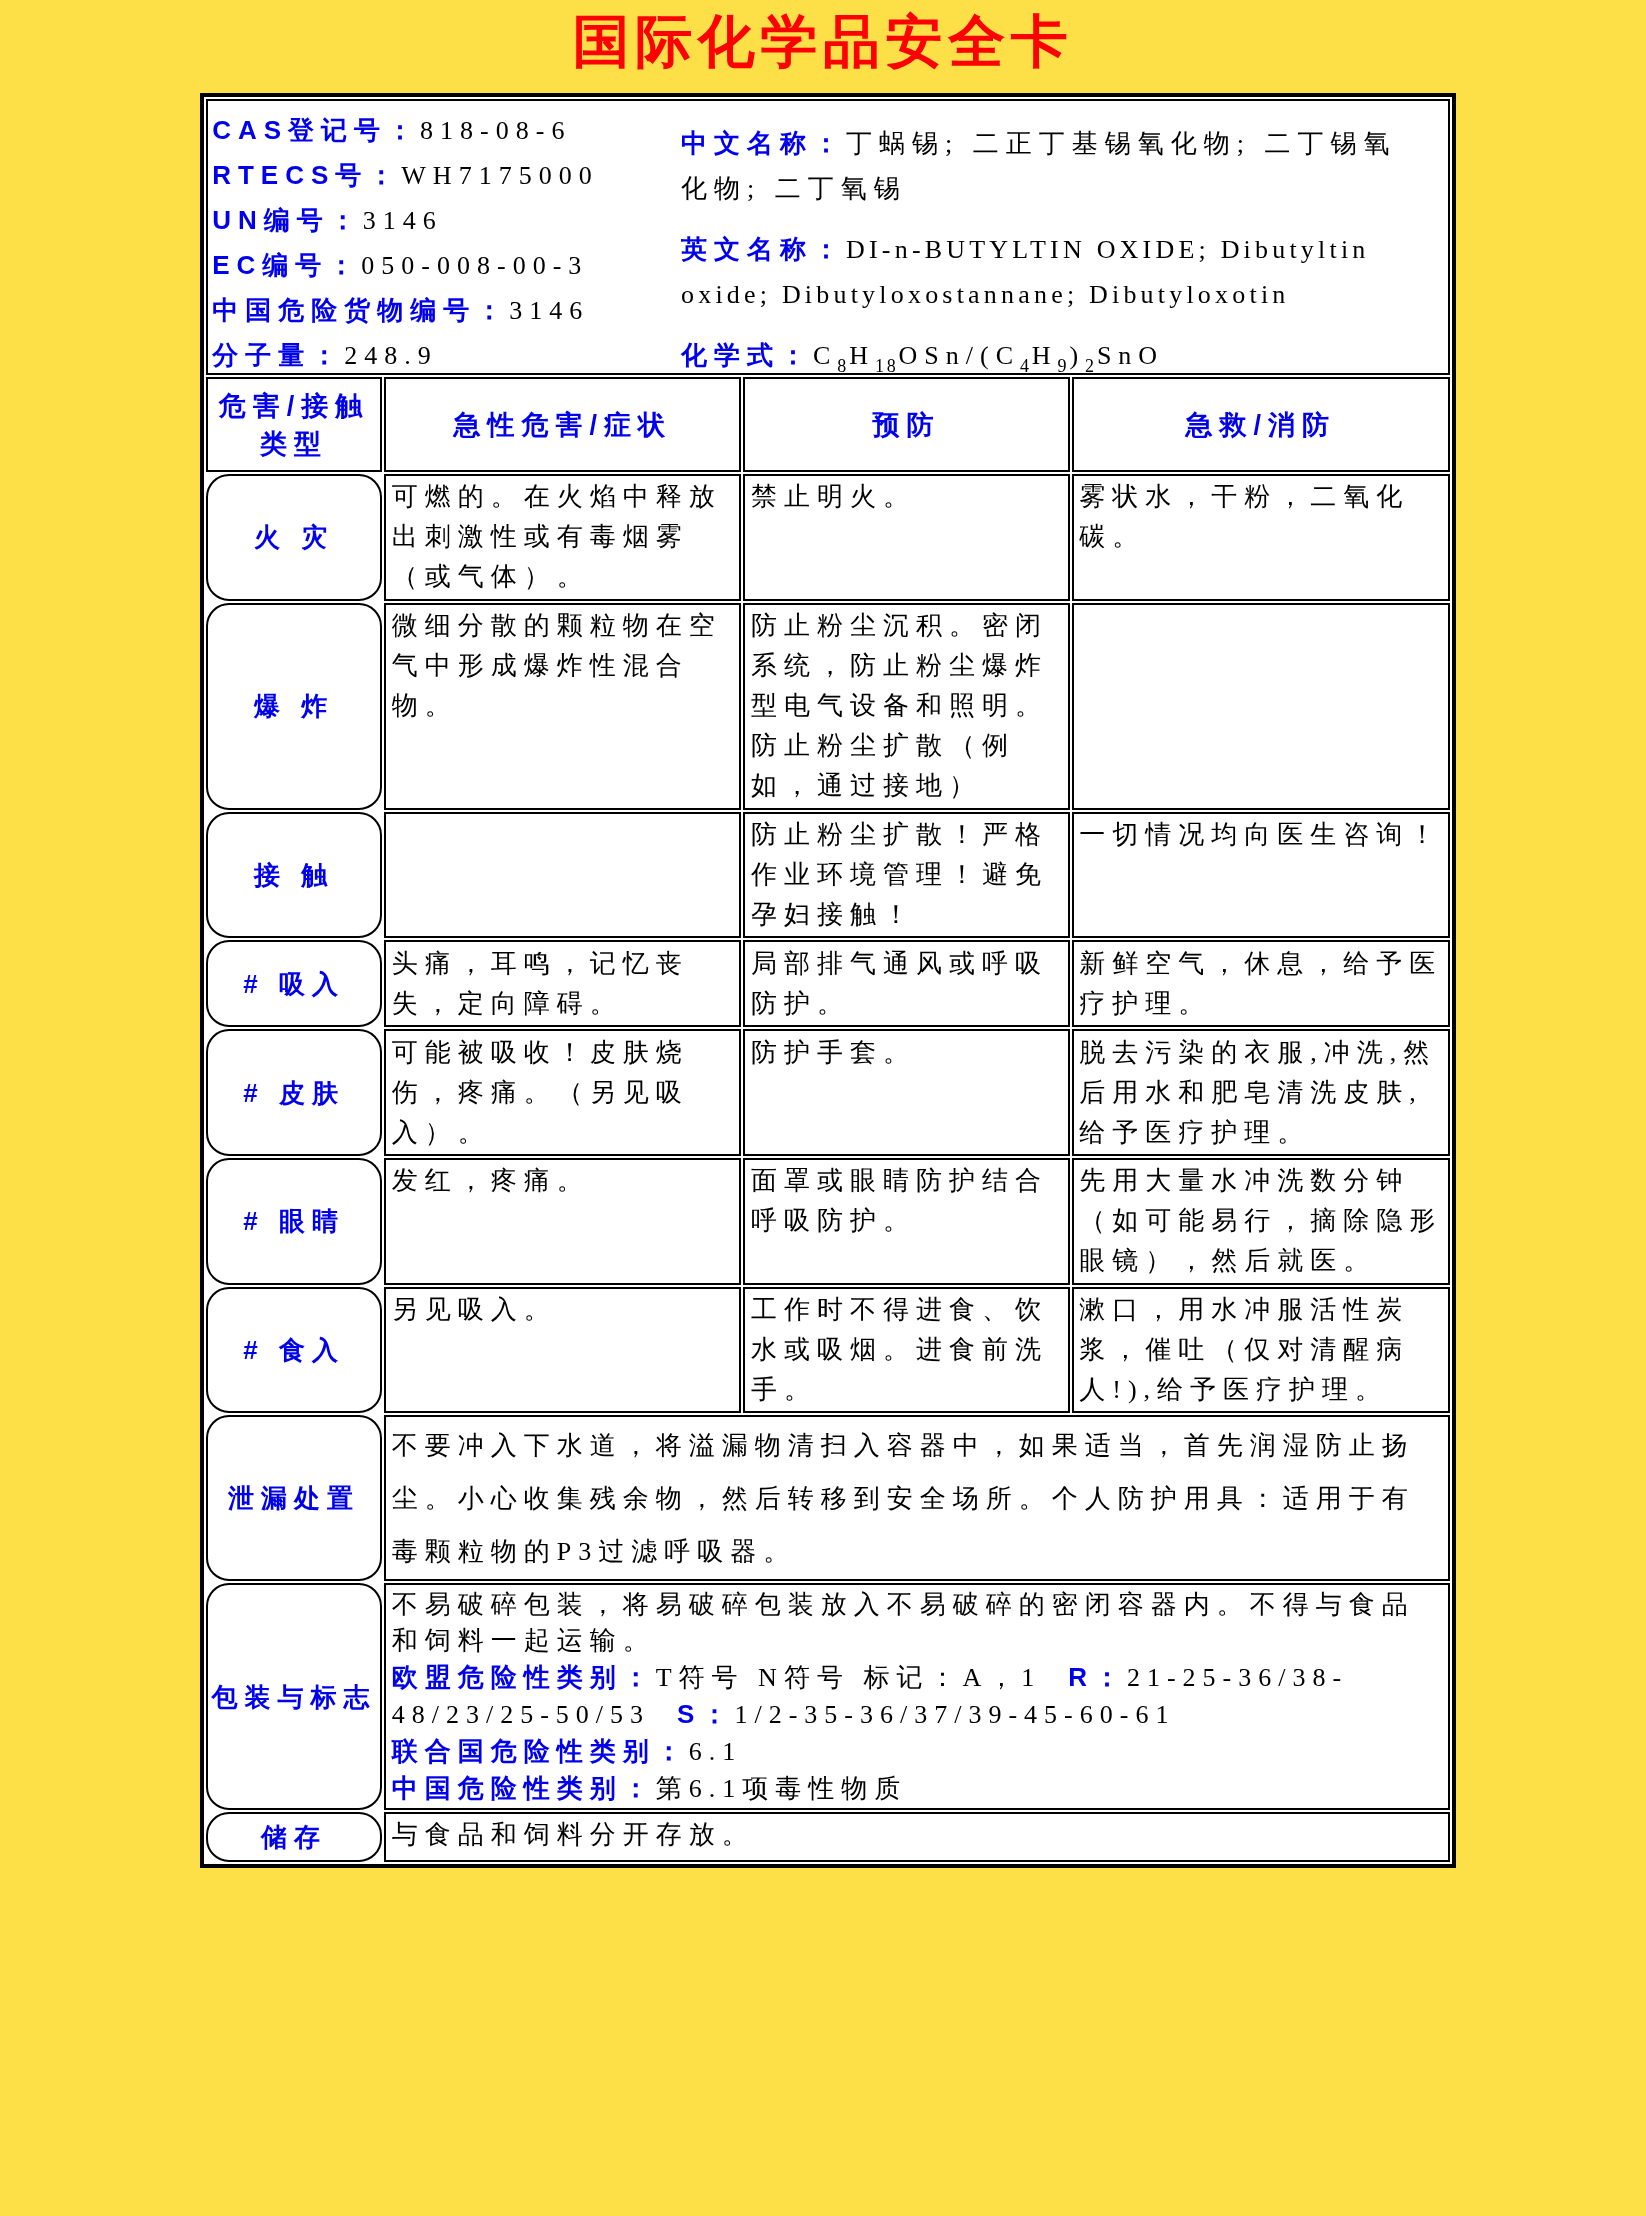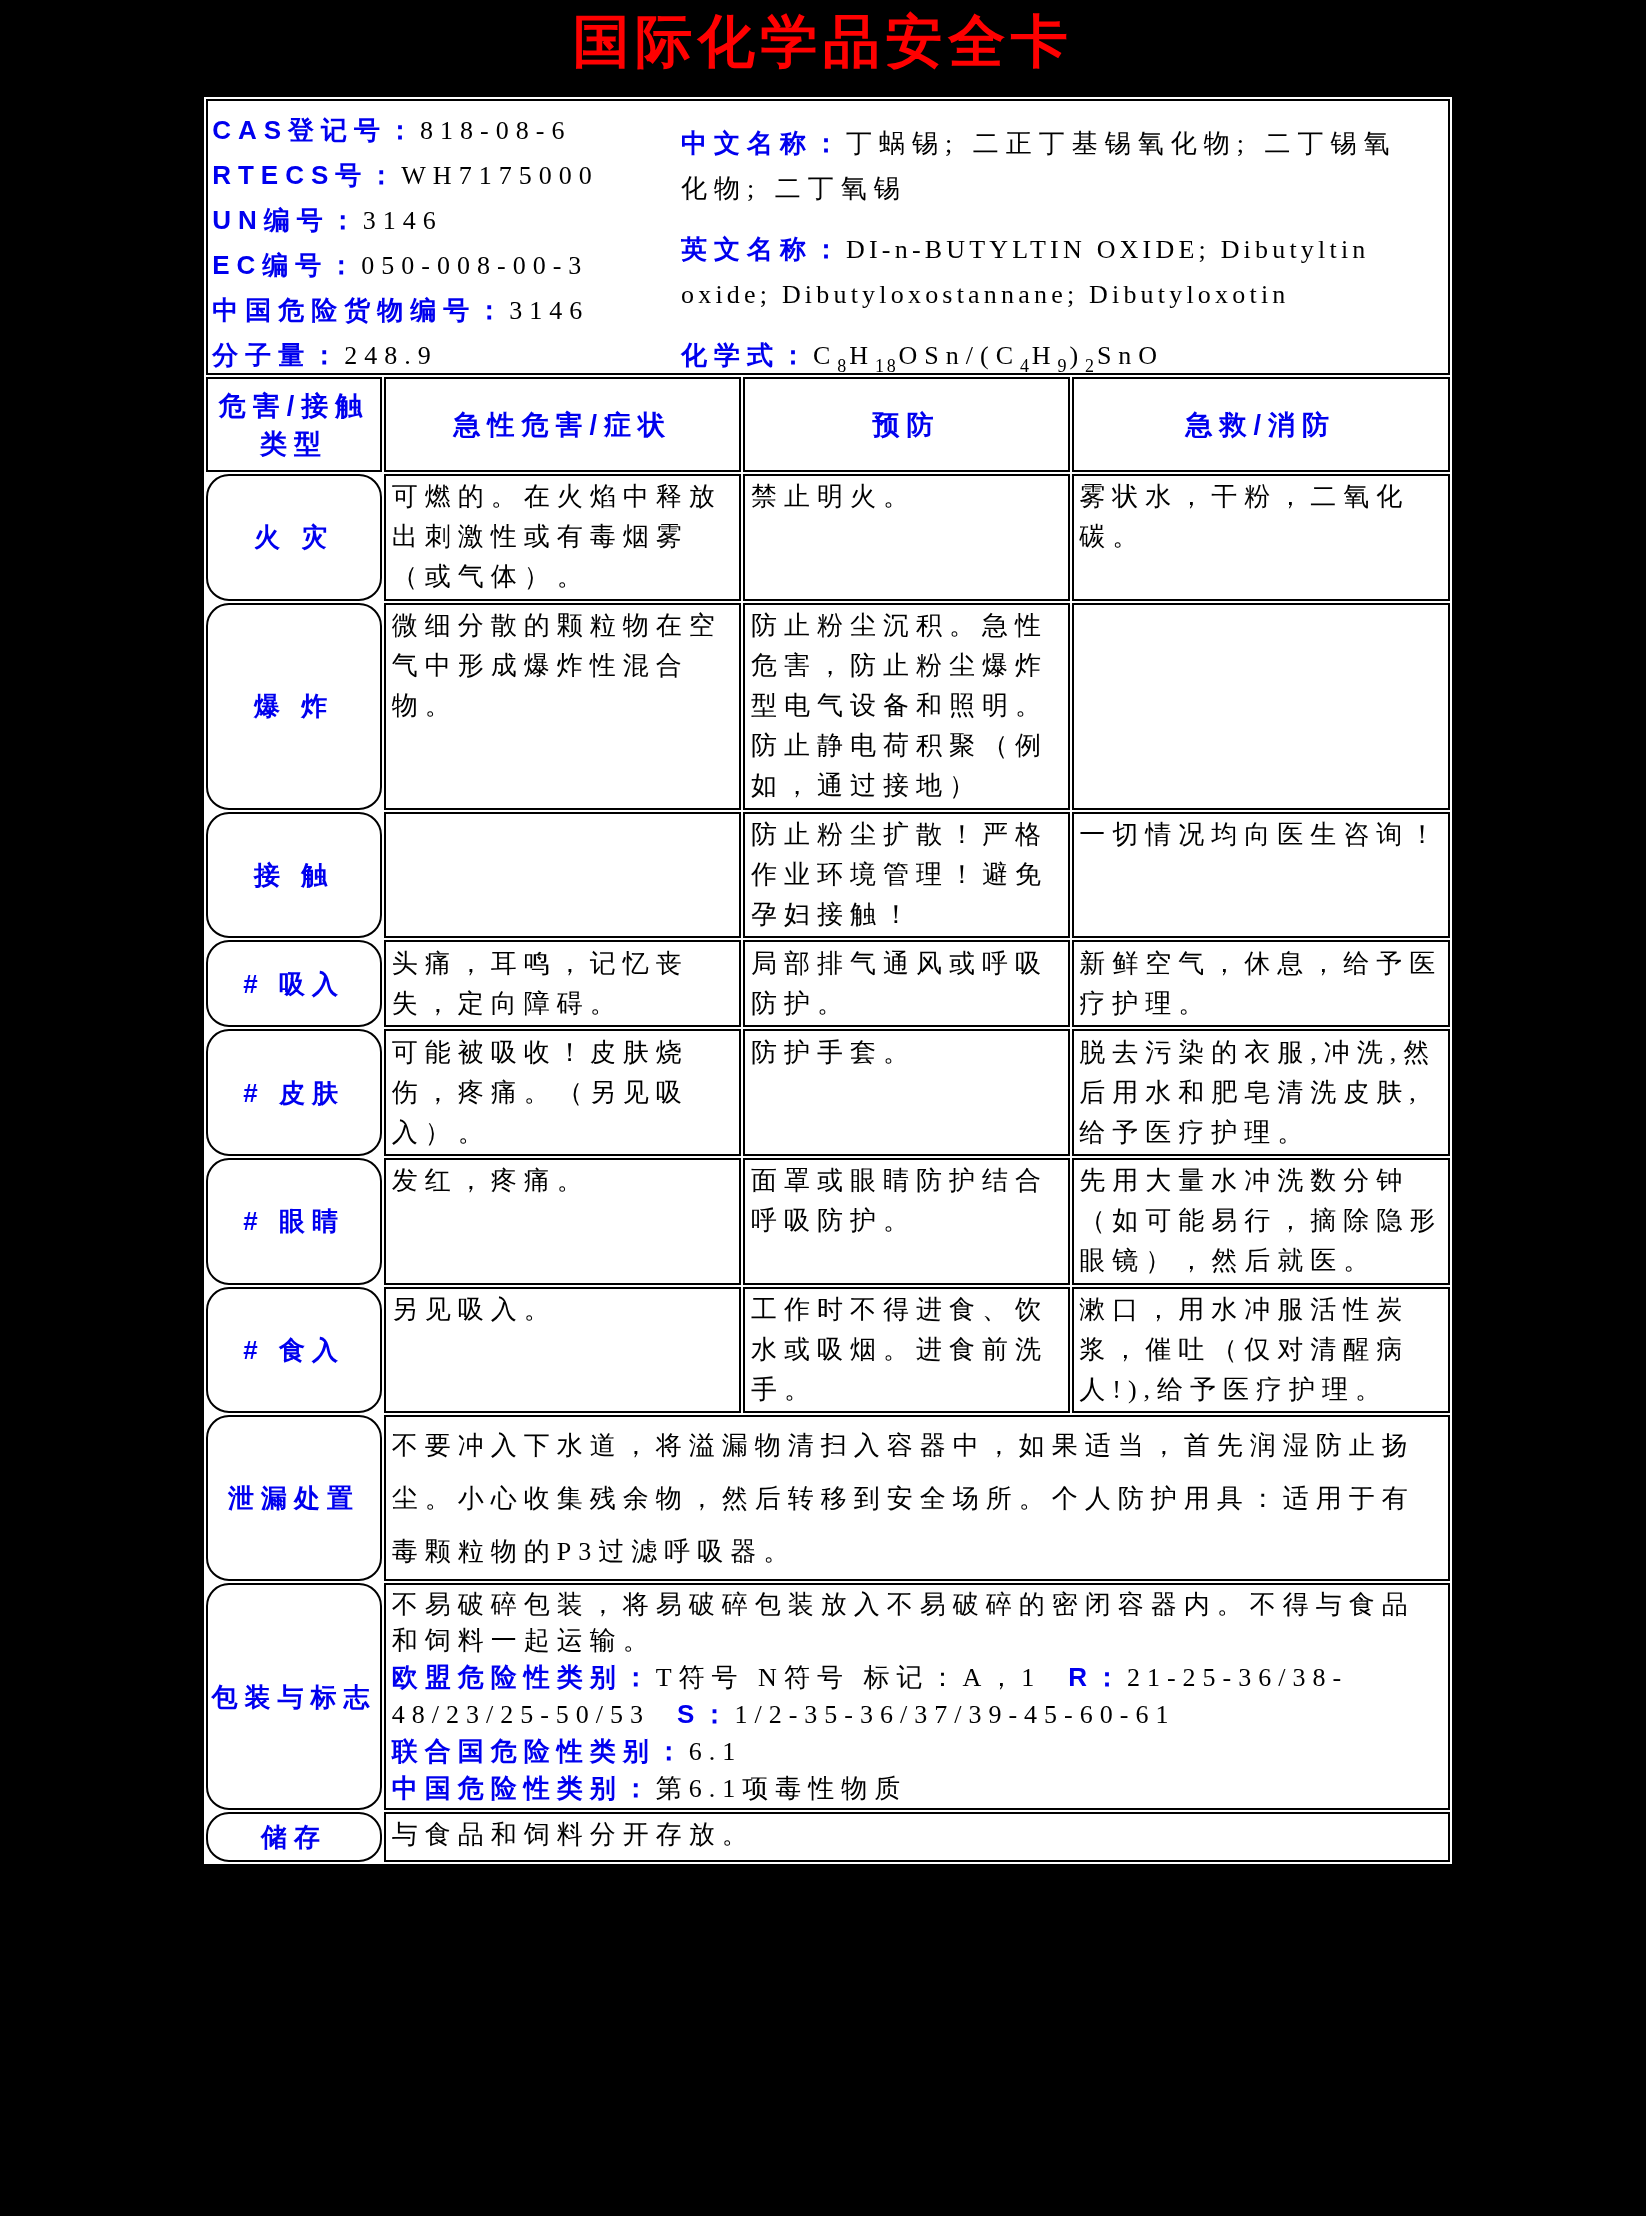--- a/index.html
+++ b/index.html
@@ -1,16 +1,16 @@
 <!DOCTYPE html>
 <html style="font-size:11.2px"><head>
 <meta charset="utf-8">
 <style>
   html,body{margin:0;padding:0;background:#fff;}
-  .page{position:relative;width:1646px;height:2216px;background:#000000;overflow:hidden;
+  .page{position:relative;width:1646px;height:2216px;background:#fde047;overflow:hidden;
         font-family:"Liberation Serif",serif;color:#000;}
   .main-title{position:absolute;top:4.2px;left:0;width:100%;text-align:center;
         font-family:"Liberation Sans",sans-serif;font-weight:bold;font-size:57px;
         letter-spacing:5.6px;color:#ff0000;}
   table.card{position:absolute;left:200px;top:93px;width:1256px;table-layout:fixed;
         border-collapse:separate;border-spacing:2.1px;border:4.9px solid #000;background:#fff;}
   td{border:2.1px solid #000;vertical-align:top;padding:1.4px 5.6px;
         font-size:26px;line-height:40px;letter-spacing:7px;word-break:normal;}
   td.lblcell{vertical-align:middle;text-align:center;color:#0000ee;font-weight:bold;
         font-family:"Liberation Sans",sans-serif;padding:0 2.8px;border-radius:23px;}
@@ -76,21 +76,21 @@
     <tr style="height:116px">
       <td class="lblcell">火 灾</td>
       <td>可燃的。在火焰中释放出刺激性或有毒烟雾（或气体）。</td>
       <td>禁止明火。</td>
       <td>雾状水，干粉，二氧化碳。</td>
     </tr>
 
     <tr style="height:200px">
       <td class="lblcell">爆 炸</td>
       <td>微细分散的颗粒物在空气中形成爆炸性混合物。</td>
-      <td>防止粉尘沉积。急性危害，防止粉尘爆炸型电气设备和照明。防止静电荷积聚（例如，通过接地）</td>
+      <td>防止粉尘沉积。密闭系统，防止粉尘爆炸型电气设备和照明。防止粉尘扩散（例如，通过接地）</td>
       <td class="empty"></td>
     </tr>
 
     <tr style="height:115px">
       <td class="lblcell">接 触</td>
       <td class="empty"></td>
       <td>防止粉尘扩散！严格作业环境管理！避免孕妇接触！</td>
       <td>一切情况均向医生咨询！</td>
     </tr>
 

